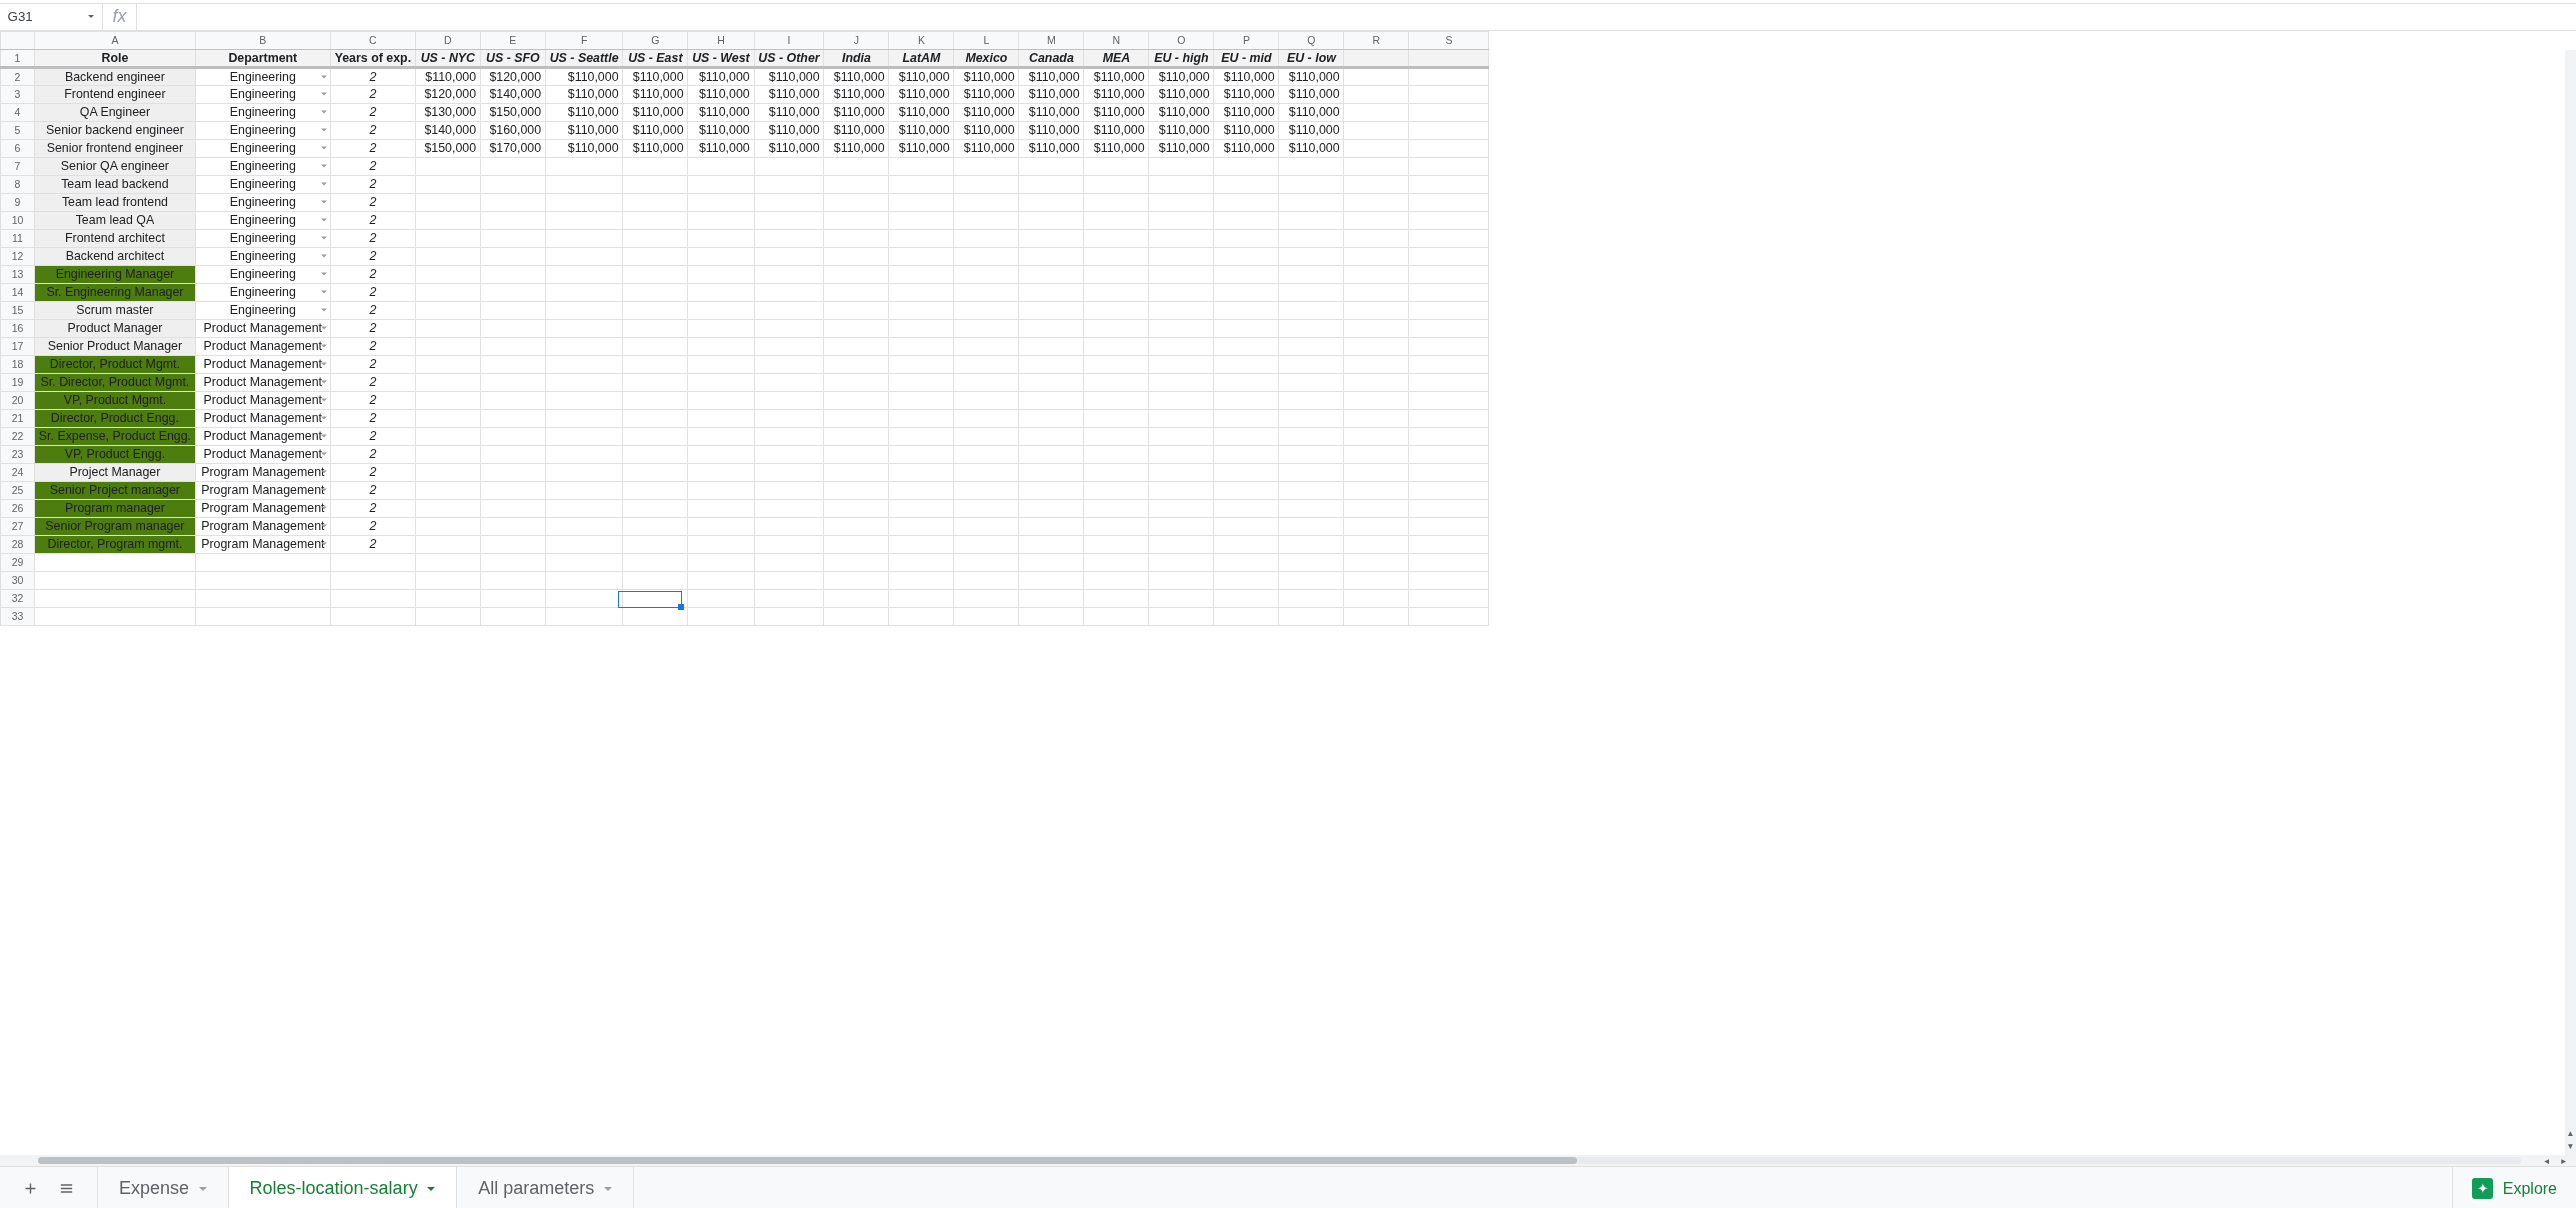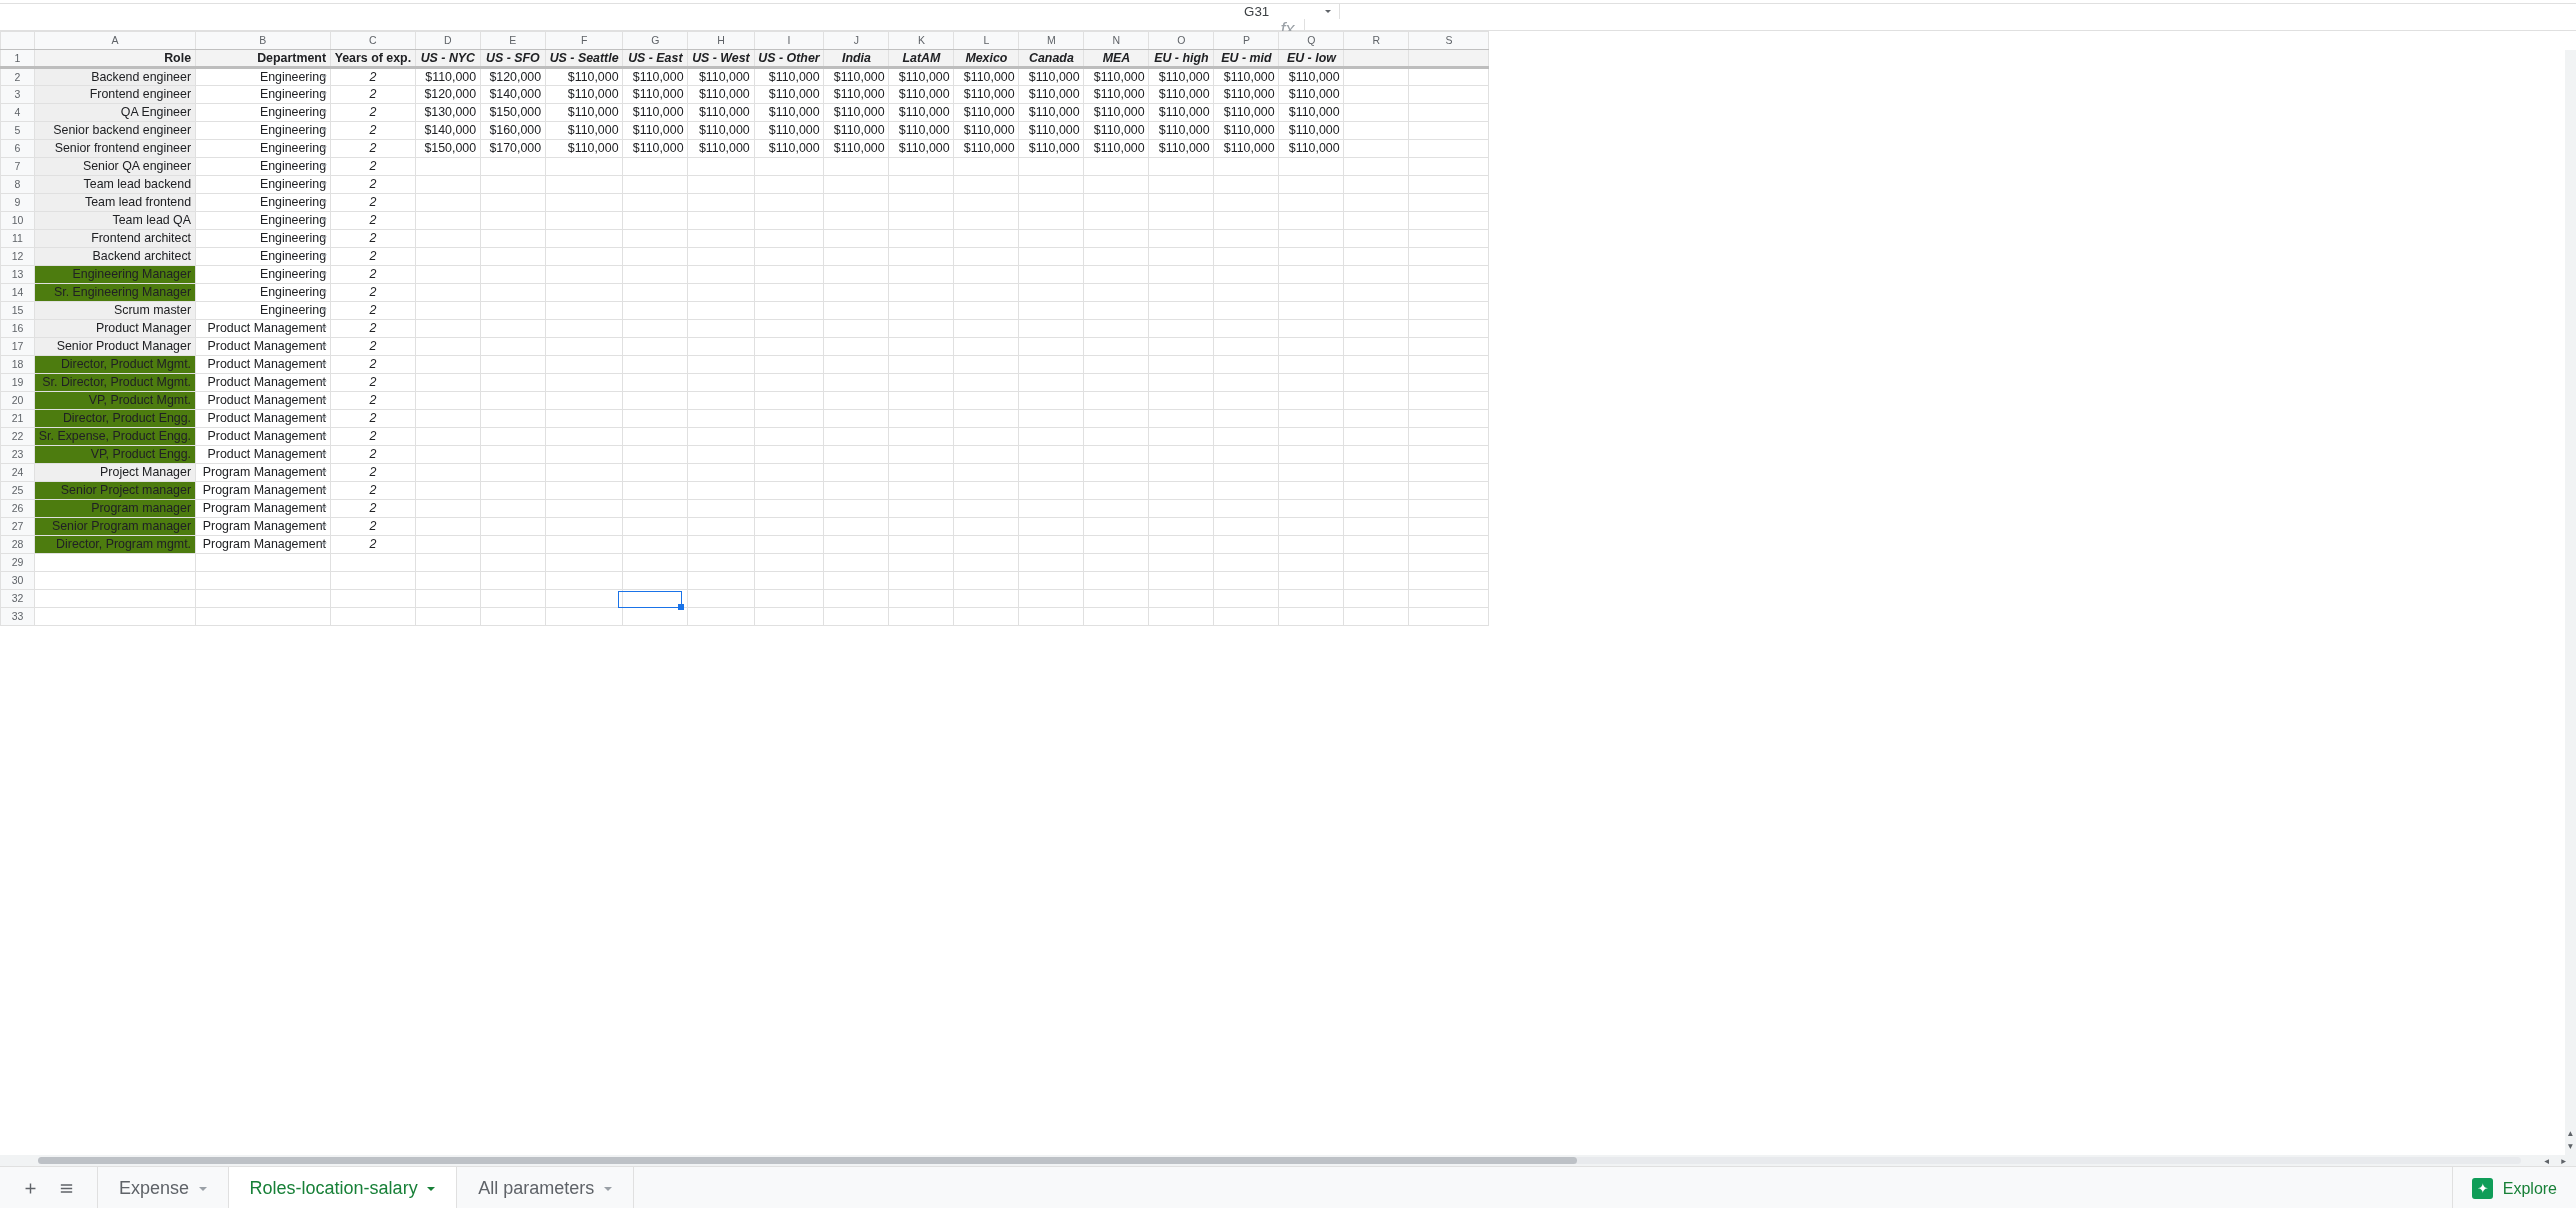--- a/index.html
+++ b/index.html
@@ -14,21 +14,20 @@
   .toolbar-stub {
     height: 3.8px;
     border-bottom: 1px solid #e0e0e0;
   }
   .name-fx-bar {
     display: flex;
     align-items: center;
     height: 27px;
     border-bottom: 1px solid #e0e0e0;
     background: #fff;
-    flex-direction: column;
   }
   .name-box {
     width: 103px;
     height: 100%;
     display: flex;
     align-items: center;
     padding: 0 7.6px;
     border-right: 1px solid #e0e0e0;
     position: relative;
   }
@@ -113,21 +112,21 @@
   .corner {
     position: sticky;
     left: 0;
     top: 0;
     z-index: 3;
     background: #f8f9fa;
     width: 34px;
     min-width: 34px;
     max-width: 34px;
   }
-  td.text-left { text-align: right; }
+  td.text-left { text-align: center; }
   td.text-right { text-align: right; }
   td.text-center { text-align: center; font-style: italic; }
   tr.header-row td {
     background: #f3f3f3;
     font-weight: bold;
     border-bottom: 3.8px solid #bdbdbd;
   }
   tr.header-row th.rowhdr {
     border-bottom: 3.8px solid #bdbdbd;
   }

